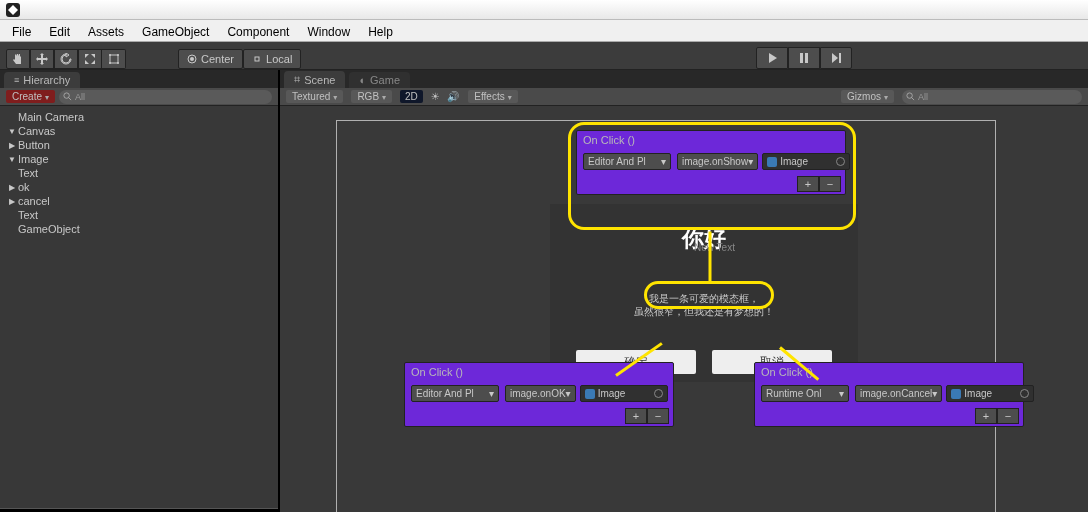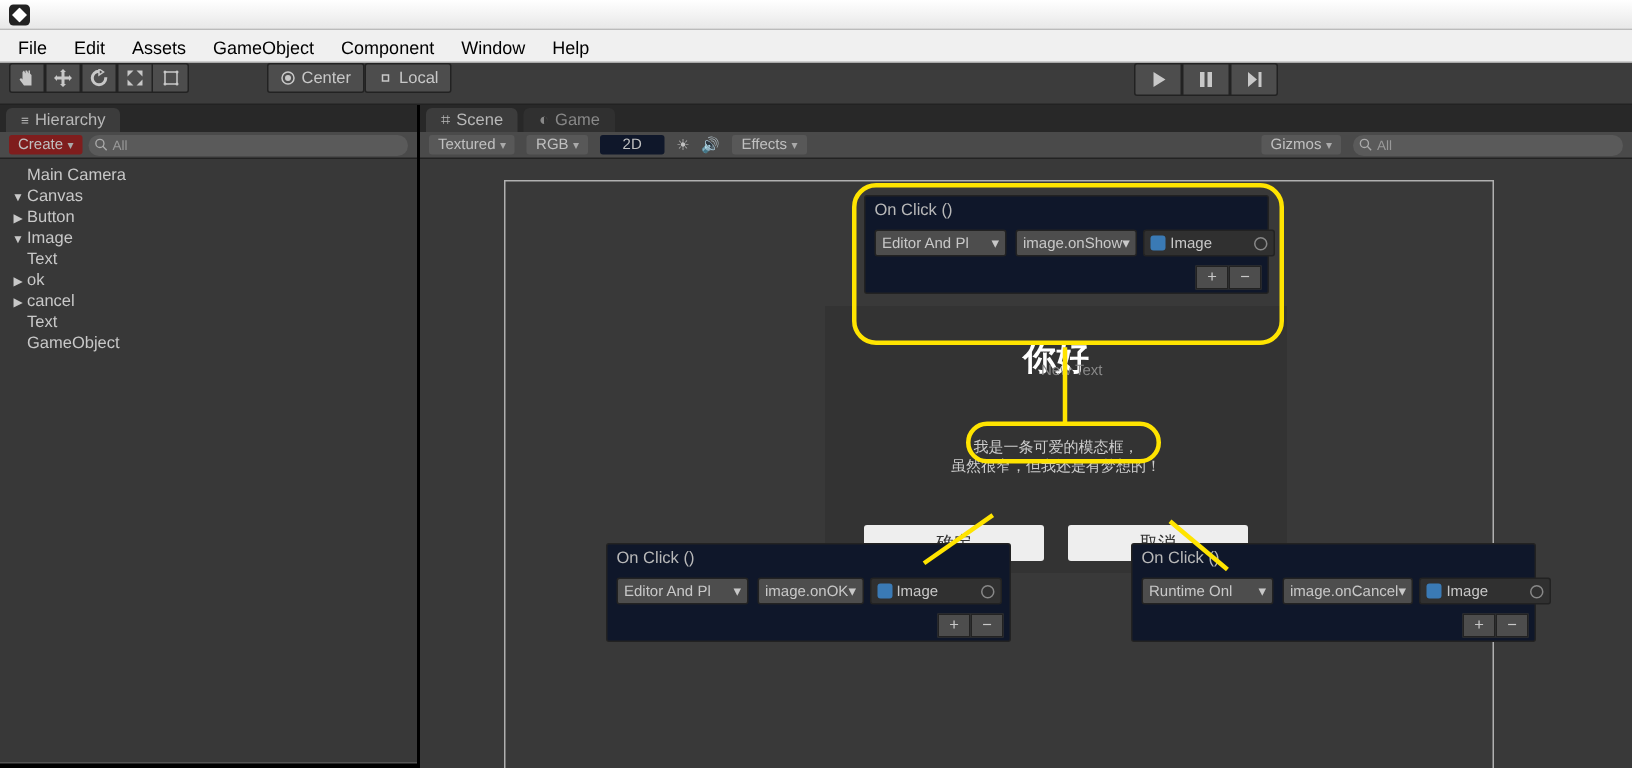--- a/index.html
+++ b/index.html
@@ -2,21 +2,21 @@
 <html><head>
 <meta charset="utf-8">
 <style>
   * { box-sizing: border-box; margin: 0; padding: 0; font-family: Arial, sans-serif; }
   body { background: #fff; width: 1088px; height: 512px; overflow: hidden; font-size: 11px; color: #c0c0c0; }
   .titlebar { height: 20px; background: linear-gradient(#fff,#e8e8e8); display: flex; align-items: center; padding: 0 6px; color: #000; font-size: 12px; border-bottom: 1px solid #bbb; }
   .titlebar .u-icon { width: 14px; height: 14px; background: #222; border-radius: 3px; margin-right: 6px; display:flex;align-items:center;justify-content:center;}
   .titlebar .u-icon svg{width:10px;height:10px;}
   .menubar { height: 22px; background: #f0f0f0; display: flex; align-items: flex-end; padding: 0 4px; gap: 2px; border-bottom: 1px solid #aaa; }
   .menubar span { color: #000; font-size: 12px; padding: 2px 8px; }
-  .toolbar { height: 28px; background: #3c3c3c; display: flex; align-items: flex-start; padding: 0 6px; gap: 6px; border-bottom: 1px solid #222; }
+  .toolbar { height: 28px; background: #3c3c3c; display: flex; align-items: flex-end; padding: 0 6px; gap: 6px; border-bottom: 1px solid #222; }
   .tbtn { width: 24px; height: 20px; background: #4d4d4d; border: 1px solid #222; border-radius: 2px; display: flex; align-items: center; justify-content: center; color: #c8c8c8; }
   .tbtn svg{width:12px;height:12px;}
   .tseg { display: flex; }
   .tseg .tbtn { border-radius: 0; }
   .tseg .tbtn:first-child { border-radius: 2px 0 0 2px; }
   .tseg .tbtn:last-child { border-radius: 0 2px 2px 0; border-left: none; }
   .pill { height: 20px; background: #4d4d4d; border: 1px solid #222; border-radius: 2px; display: flex; align-items: center; padding: 0 8px; color: #c8c8c8; gap: 4px; }
   .playbtns { display: flex; margin-left: auto; margin-right: 230px; }
   .playbtns .tbtn { width: 32px; height: 22px; border-radius:0; }
   .playbtns .tbtn:first-child{border-radius:2px 0 0 2px;}
@@ -33,30 +33,30 @@
   .tree .row { padding: 1px 0; display: flex; align-items: center; gap: 2px; }
   .tree .row .tri { width: 8px; display:inline-flex;justify-content:center; font-size:8px;}
   .ind1{padding-left:12px;} .ind2{padding-left:24px;}
   .frame { height:4px;background:#000;border-top:1px solid #555;}
   .viewport { flex: 1; background: #383838; display: flex; flex-direction: column; }
   .scenetabs { height: 18px; background: #282828; display: flex; align-items: end; padding-left: 4px; gap: 4px; }
   .scenetabs .tab.active { background: #3c3c3c; }
   .scenetabs .tab.inactive { background: #303030; color: #888; }
   .scenebar { height: 18px; background: #4a4a4a; display: flex; align-items: center; padding: 0 6px; gap: 8px; font-size: 10px; border-bottom: 1px solid #222; }
   .scenebar .drop{background:#585858;padding:1px 6px;border-radius:2px;}
-  .scenebar .btn2d{background:#0f172a;padding:1px 15px;border-radius:2px;}
+  .scenebar .btn2d{background:#0f172a;padding:1px 5px;border-radius:2px;}
   .scene-canvas { flex: 1; background: #393939; position: relative; overflow: hidden; }
   .canvas-rect { position: absolute; left: 56px; top: 14px; width: 660px; height: 398px; border: 1px solid #b0b0b0; }
   .modal-panel { position: absolute; left: 270px; top: 98px; width: 308px; height: 178px; background: #333; display:flex;flex-direction:column;align-items:center;justify-content:space-between;padding:20px 8px 8px; }
   .modal-title { font-size: 22px; color: #fff; font-weight: bold; position:relative;}
   .modal-title .sub{position:absolute;left:12px;top:18px;font-size:10px;color:#888;font-weight:normal;white-space:nowrap;}
   .modal-body { font-size: 10px; color: #ccc; text-align: center; margin-top: 6px; line-height:1.3;}
   .modal-btns { display: flex; gap: 16px; }
   .modal-btn { width: 120px; height: 24px; background: #eee; color: #333; display: flex; align-items: center; justify-content: center; border-radius: 2px; font-size: 12px; }
-  .onclick-panel { position: absolute; width: 270px; background: #0f172a; border: 1px solid #222; border-radius: 2px; }
+  .onclick-panel { position: absolute; width: 270px; background: #6d28d9; border: 1px solid #222; border-radius: 2px; }
   .ocp-head { padding: 3px 6px; color: #b8b8b8; font-size: 11px; }
   .ocp-body { padding: 4px 6px; display: flex; flex-direction: row; gap: 4px; }
   .ocp-row1 { display: flex; gap: 6px; }
   .ocp-dd { background: #4d4d4d; border: 1px solid #222; padding: 2px 4px; font-size: 10px; color: #c8c8c8; border-radius: 2px; display:flex;justify-content:space-between;align-items:center;}
   .ocp-dd.small { width: 88px; }
   .ocp-dd.big { flex: 1; }
   .ocp-row2 { display: flex; gap: 6px; }
   .obj-field { width: 88px; background: #303030; border: 1px solid #222; padding: 2px 4px; font-size: 10px; color: #c8c8c8; border-radius: 2px; display:flex;align-items:center;gap:3px; }
   .obj-field .dot{width:9px;height:9px;border:1px solid #888;border-radius:50%;margin-left:auto;}
   .obj-field .ico{width:10px;height:10px;background:#3a7ab5;border-radius:2px;display:inline-block;}

